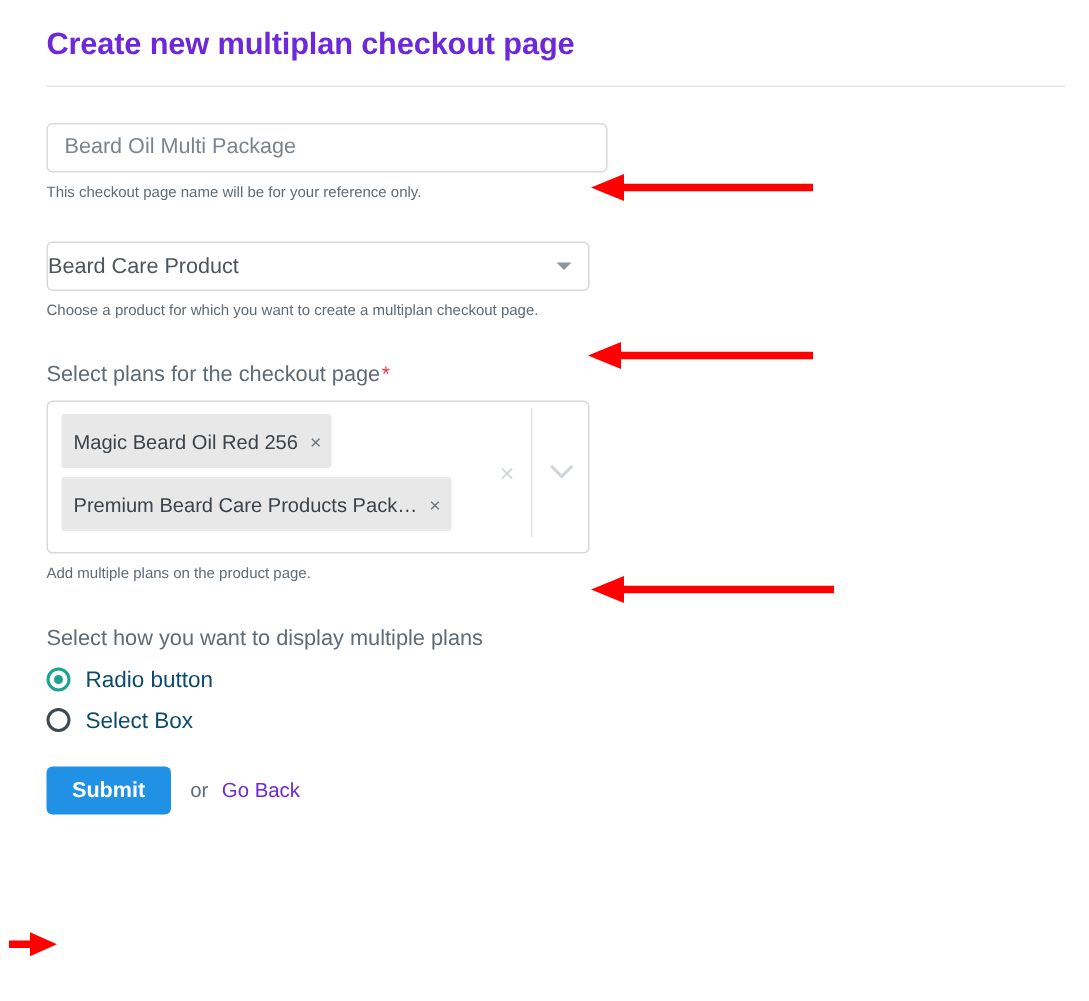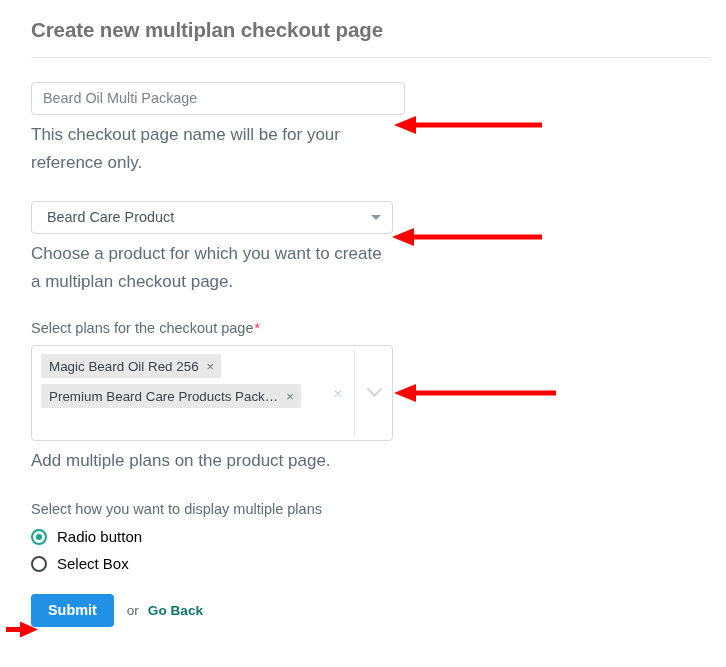--- a/index.html
+++ b/index.html
@@ -18,21 +18,21 @@
     position: relative;
   }
 
   
   .page-header {
     padding: 18px 0 14px 31px;
   }
   .page-title {
     font-size: 20.5px;
     font-weight: bold;
-    color: #737373;
+    color: #6d28d9;
     letter-spacing: -0.1px;
     line-height: 1.2;
     margin: 0;
   }
   .header-divider {
     height: 1px;
     background: #e3e5e7;
     margin: 0 16px 0 31px;
     width: 679px;
   }
@@ -50,21 +50,21 @@
     line-height: 1.35;
     margin-bottom: 7px;
     display: block;
   }
   .req-star {
     color: #e8384f;
     font-size: 14px;
     margin-left: 1px;
   }
   .field-help {
-    font-size: 17px;
+    font-size: 10px;
     color: #5f6b75;
     line-height: 1.65;
     margin-top: 6px;
     max-width: 352px;
   }
 
   .text-input {
     width: 374px;
     height: 33px;
     border: 1px solid #d6d8da;
@@ -85,21 +85,21 @@
     height: 33px;
   }
   .select-box {
     width: 362px;
     height: 33px;
     border: 1px solid #d6d8da;
     border-radius: 4px;
     background: #fff;
     font-size: 14.4px;
     color: #4c555c;
-    padding: 0 28px 0 15px;
+    padding: 0 28px 0 0;
     display: flex;
     align-items: center;
     cursor: pointer;
   }
   .select-caret {
     position: absolute;
     right: 12px;
     top: 14px;
     width: 0;
     height: 0;
@@ -121,21 +121,21 @@
   }
   .tag-list {
     display: block;
     max-width: 300px;
   }
   .tag {
     display: inline-flex;
     align-items: center;
     background: #e8e8e8;
     border-radius: 2px;
-    height: 24px;
+    height: 36px;
     padding: 0 7px 0 8px;
     margin-bottom: 6px;
     font-size: 13.4px;
     color: #3b4249;
     max-width: 270px;
     white-space: nowrap;
     overflow: hidden;
   }
   .tag-label {
     overflow: hidden;
@@ -220,21 +220,21 @@
     position: absolute;
     left: 3px;
     top: 3px;
     width: 6px;
     height: 6px;
     border-radius: 50%;
     background: #1aa391;
   }
   .radio-text {
     font-size: 15px;
-    color: #000000;
+    color: #0c4a6e;
   }
 
   
   .footer-row {
     display: flex;
     align-items: center;
     margin-top: 22px;
   }
   .submit-btn {
     background: #2191e6;
@@ -248,22 +248,22 @@
     cursor: pointer;
     line-height: 1;
   }
   .or-text {
     font-size: 13.6px;
     color: #5f6b75;
     margin: 0 9px 0 13px;
   }
   .go-back {
     font-size: 13.6px;
-    color: #0f766e;
-    font-weight: bold;
+    color: #6d28d9;
+    font-weight: normal;
     text-decoration: none;
     cursor: pointer;
   }
 
   
   .arrow {
     position: absolute;
     pointer-events: none;
   }
   .arrow svg { display: block; }

